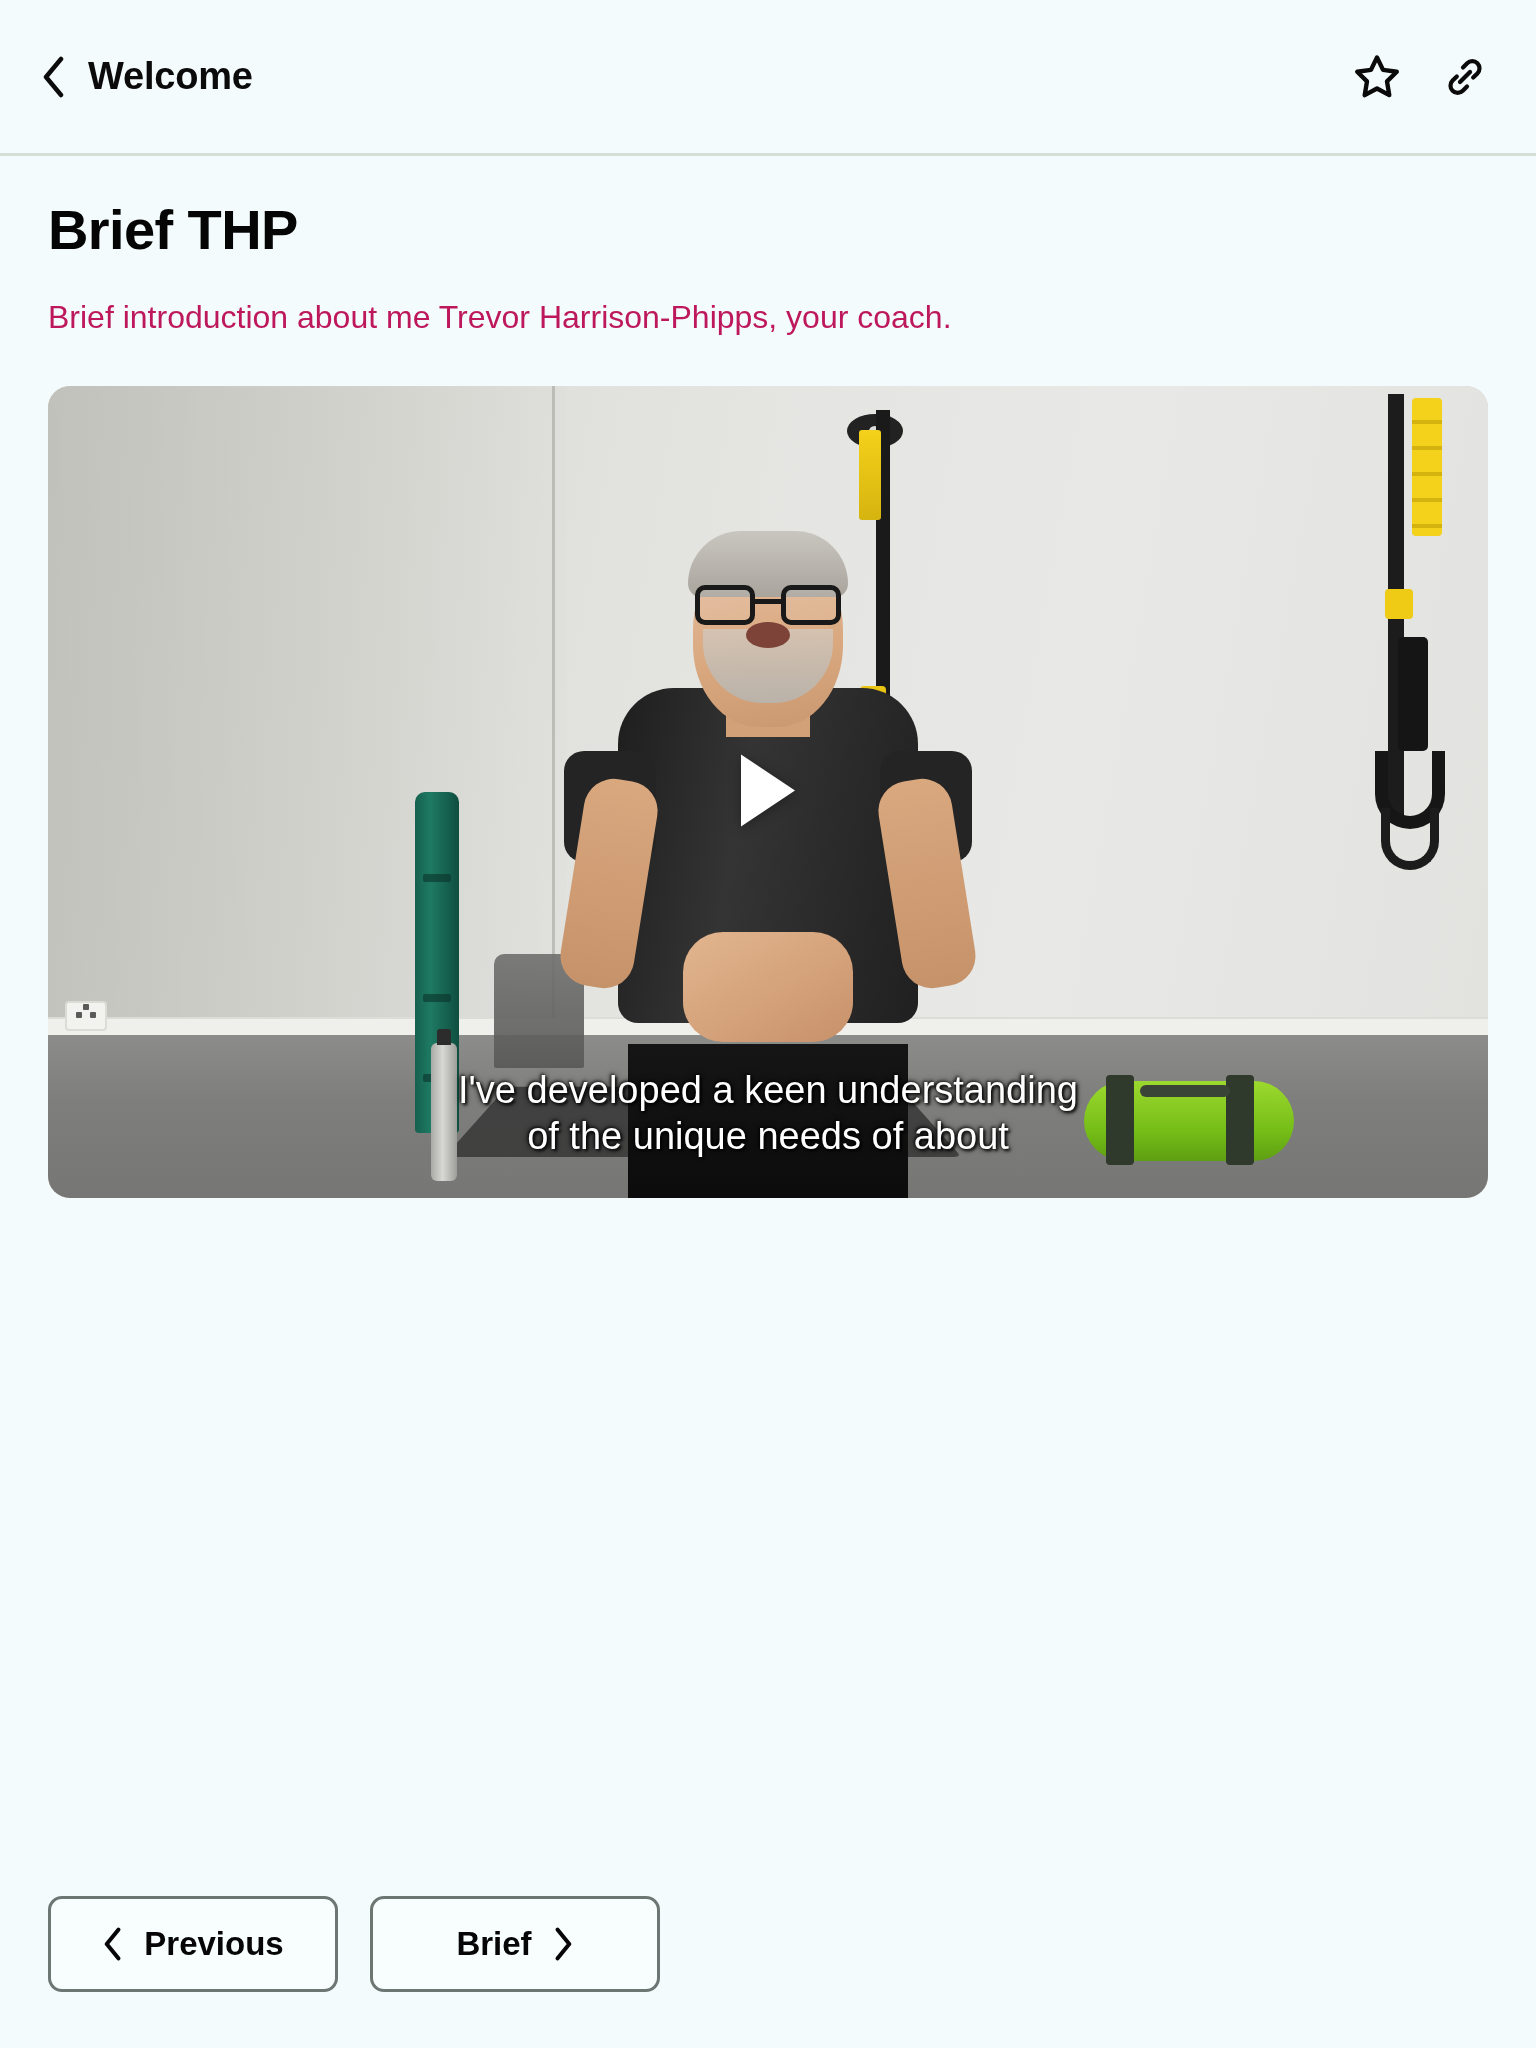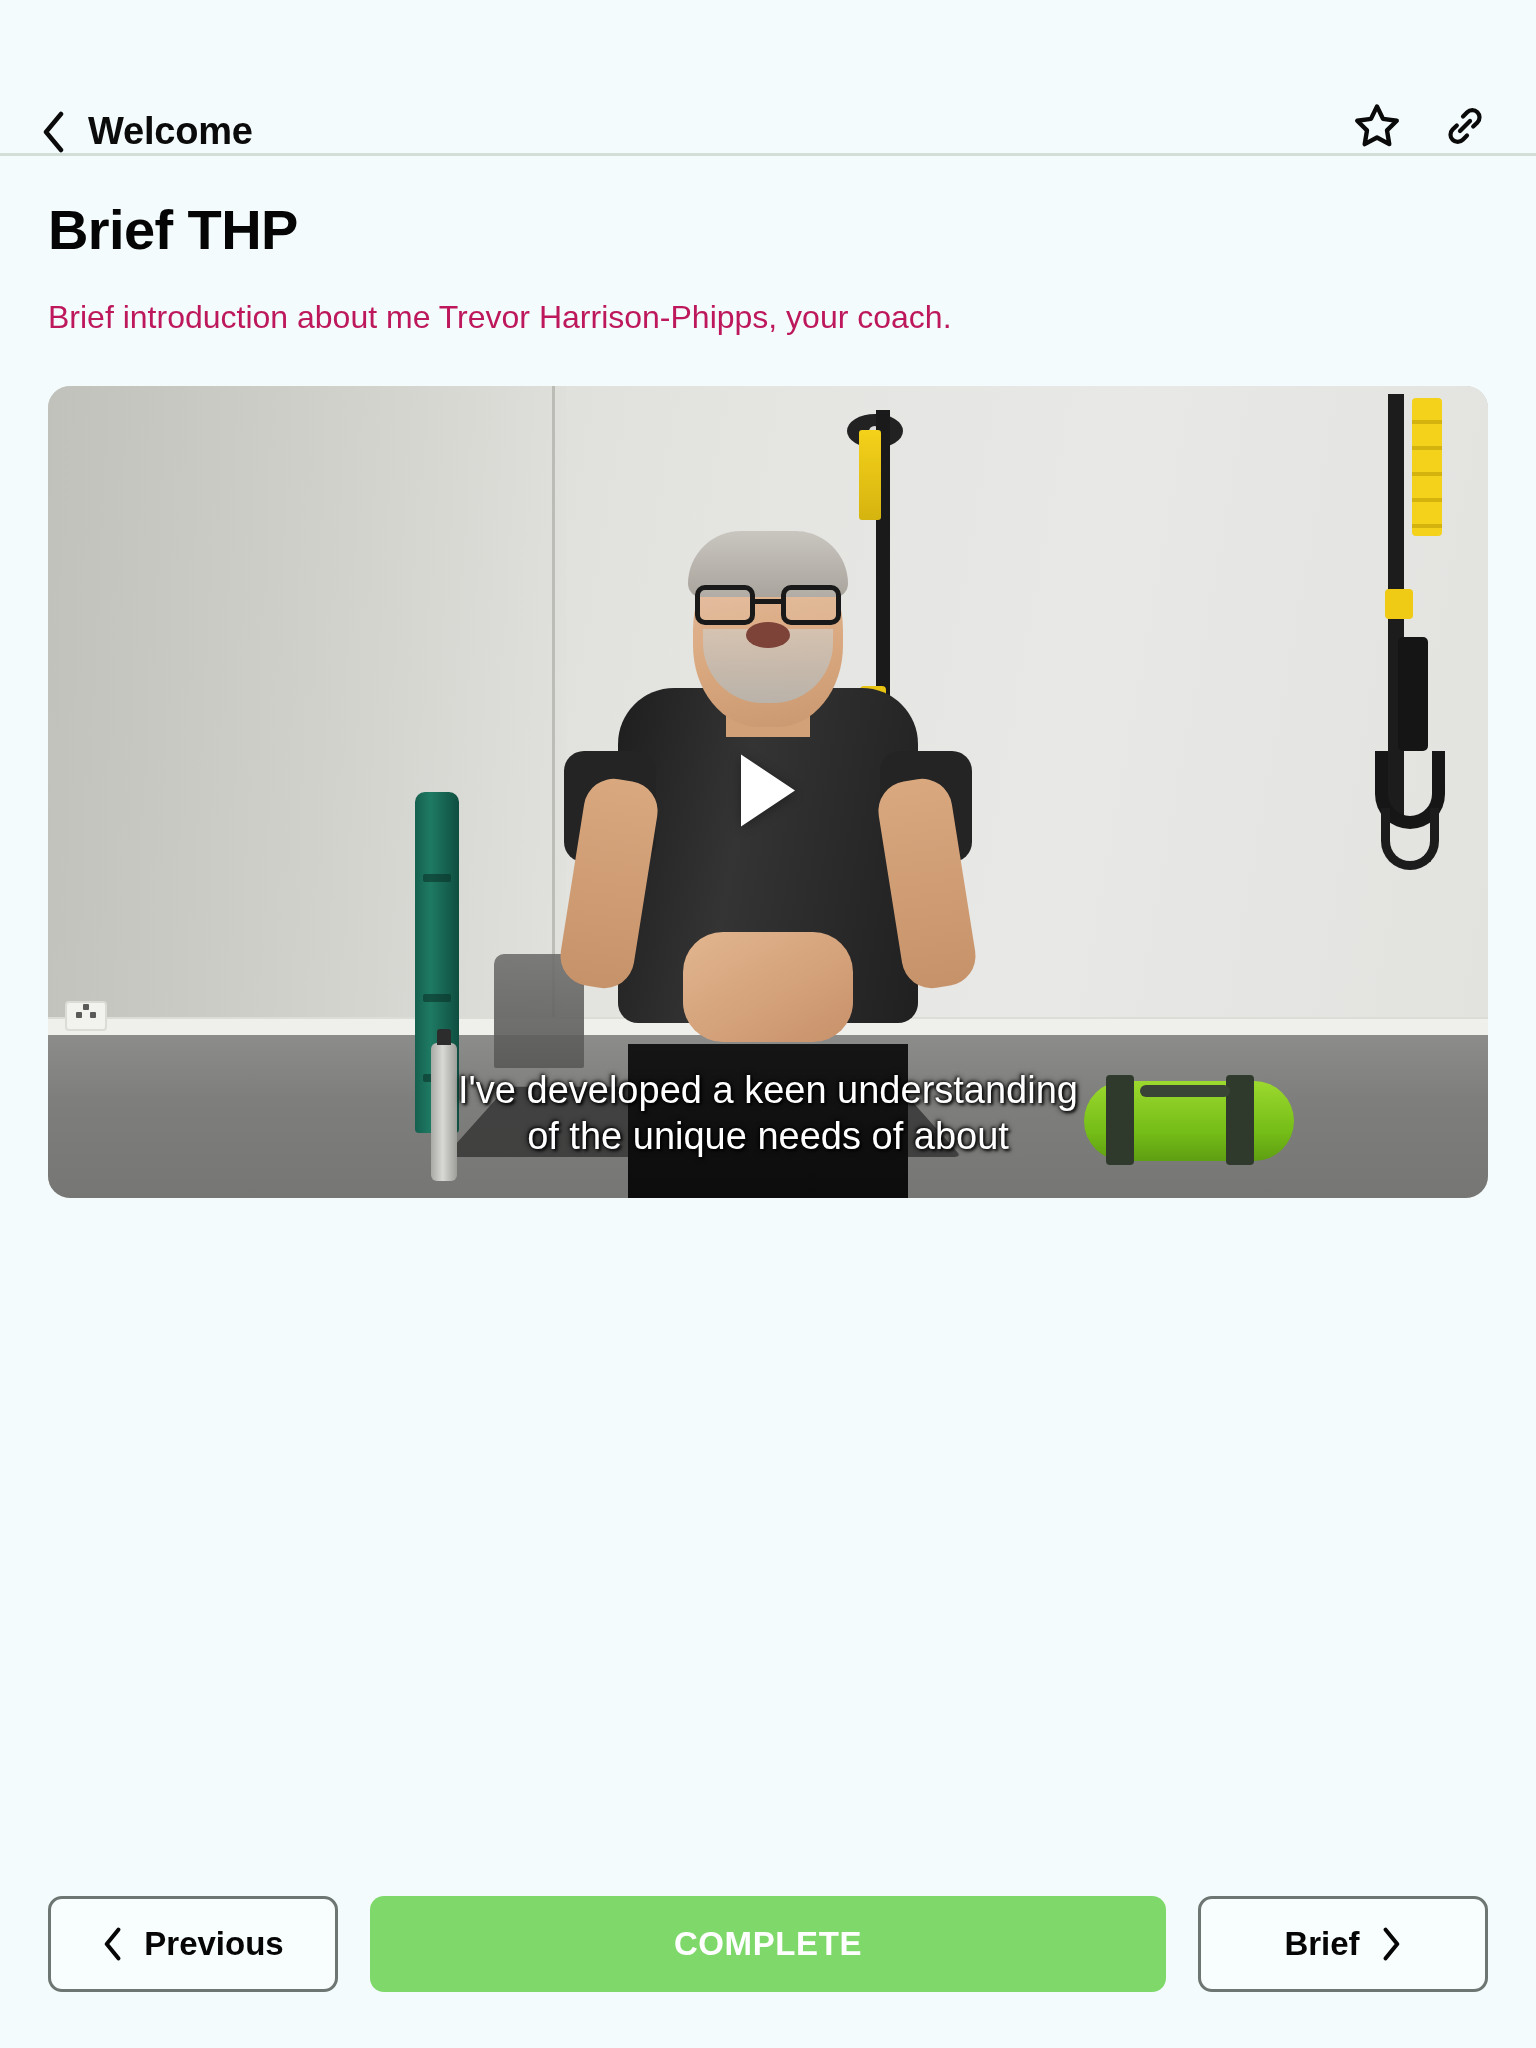--- a/index.html
+++ b/index.html
@@ -20,21 +20,21 @@
     display: flex;
     flex-direction: column;
   }
 
   
   .header {
     height: 156px;
     flex: 0 0 156px;
     border-bottom: 3px solid #D3DFD6;
     display: flex;
-    align-items: flex-end;
+    align-items: center;
     padding: 0 44px 0 36px;
     background: #F4FBFC;
   }
   .header-left {
     display: flex;
     align-items: center;
     gap: 18px;
   }
   .back-chevron {
     width: 34px;
@@ -640,23 +640,20 @@
   <div class="footer">
     <button class="btn-outline">
       <span class="chev">
         <svg width="22" height="34" viewBox="0 0 24 38" fill="none">
           <path d="M18 3 L5 19 L18 35" stroke="#060606" stroke-width="4.5" stroke-linecap="round" stroke-linejoin="round"></path>
         </svg>
       </span>
       <span>Previous</span>
     </button>
 
-    <button class="btn-primary">
-      <span>COMPLETE</span>
-    </button>
 
     <button class="btn-outline">
       <span>Brief</span>
       <span class="chev">
         <svg width="22" height="34" viewBox="0 0 24 38" fill="none">
           <path d="M6 3 L19 19 L6 35" stroke="#060606" stroke-width="4.5" stroke-linecap="round" stroke-linejoin="round"></path>
         </svg>
       </span>
     </button>
   </div>

